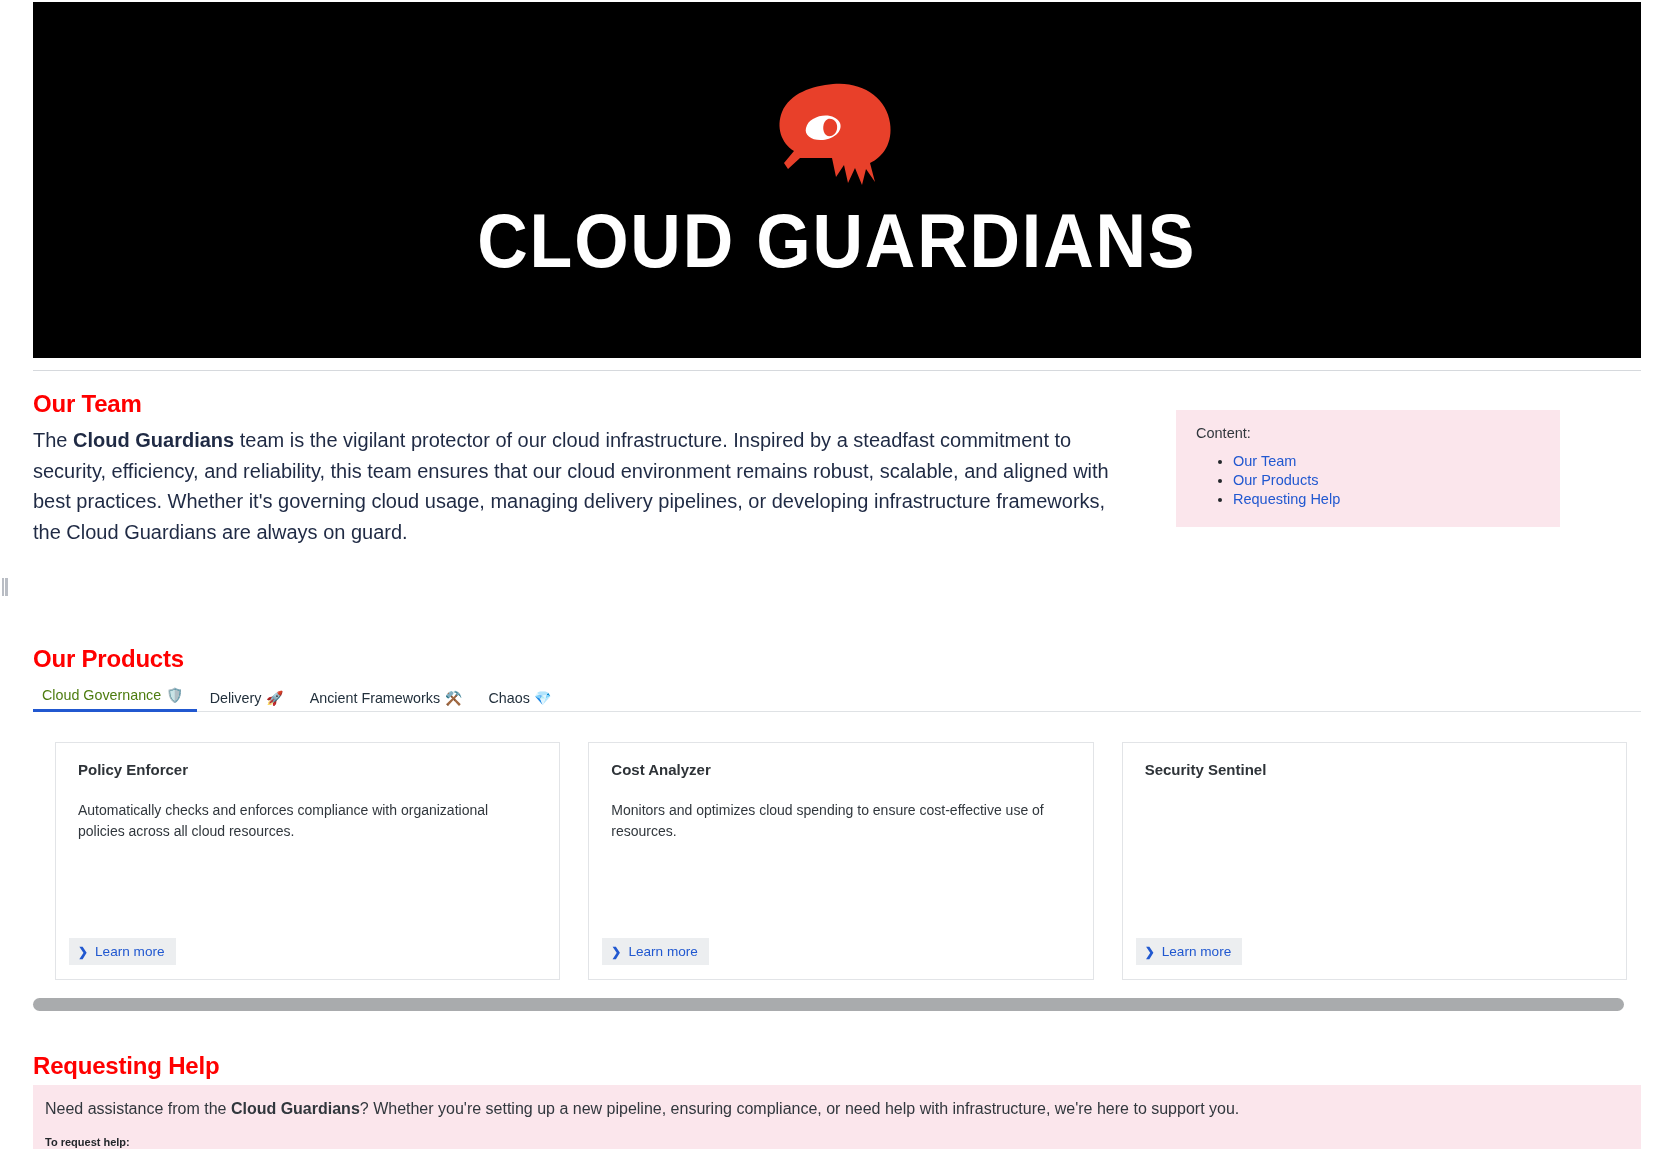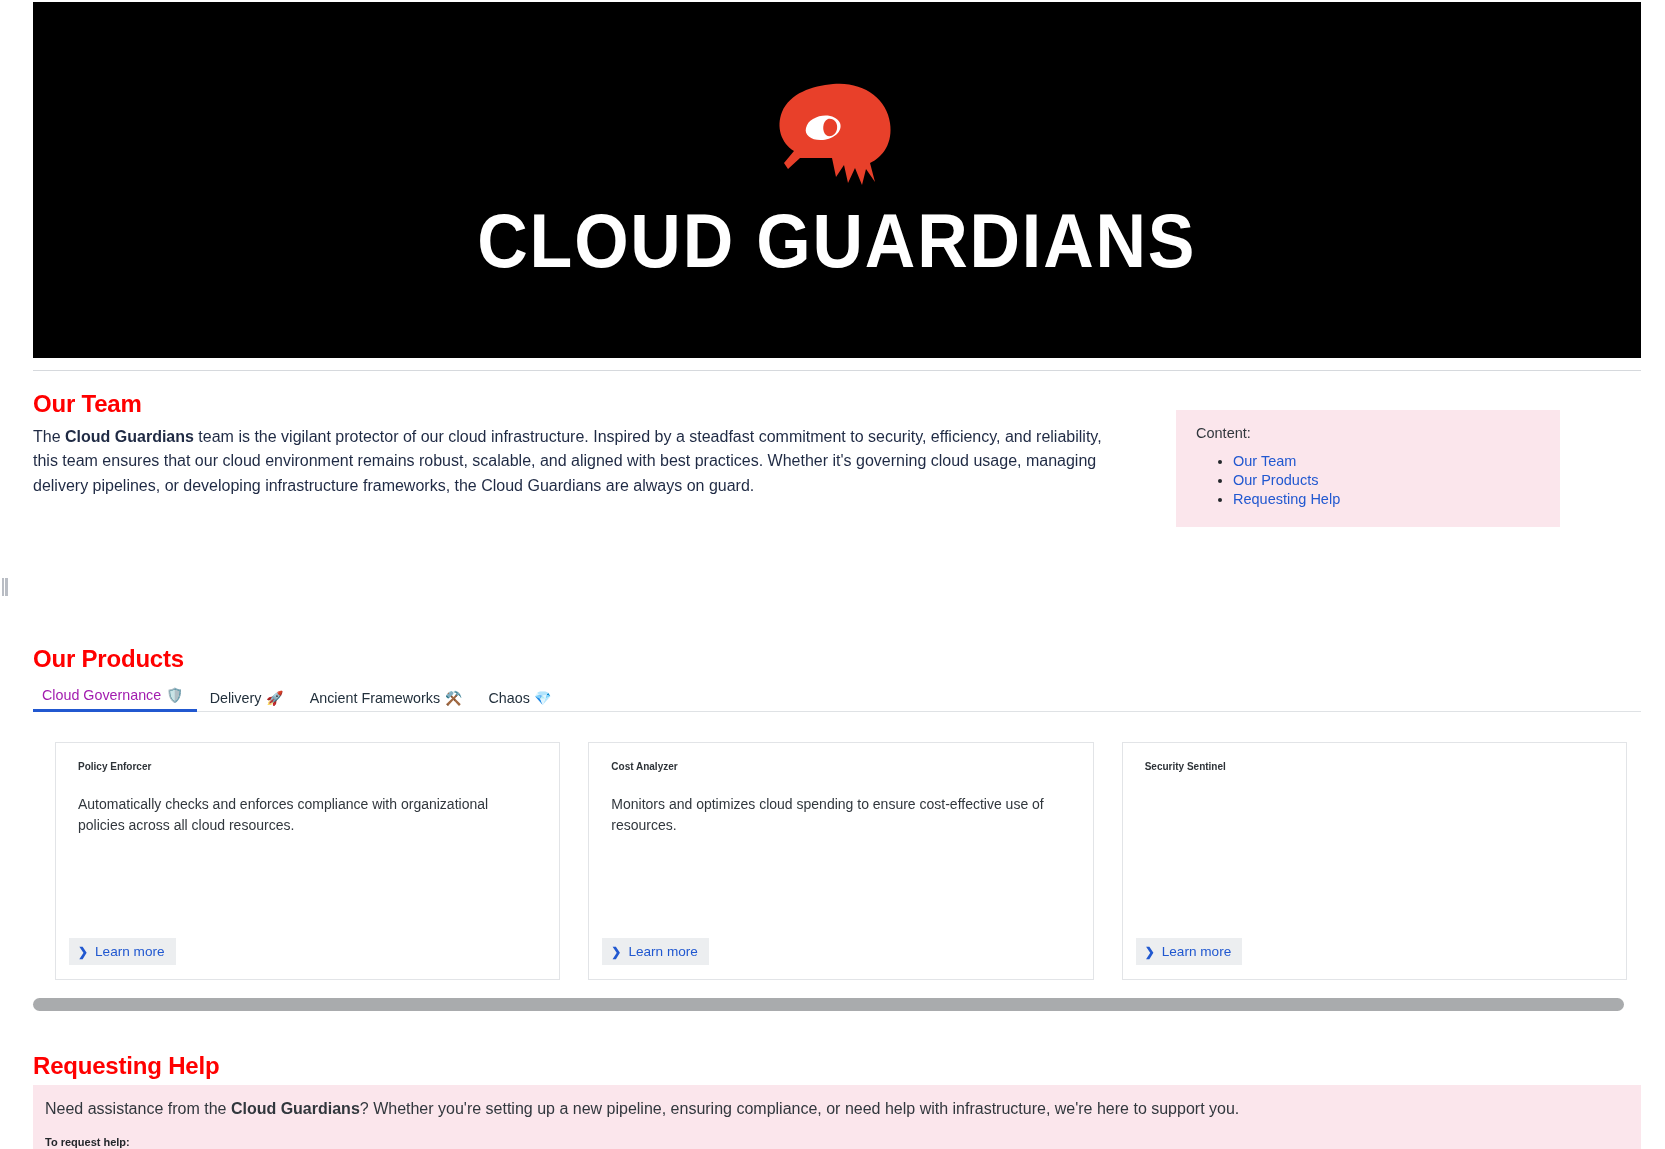--- a/index.html
+++ b/index.html
@@ -75,21 +75,21 @@
   #requesting-help-title { left: 33px; top: 1052px; }
 
   
   .team-paragraph {
     position: absolute;
     left: 33px; top: 425px;
     width: 1090px;
     margin: 0;
     color: #1f2a44;
     font-family: "Liberation Sans Narrow", "Liberation Sans", sans-serif;
-    font-size: 16px;
+    font-size: 20px;
     line-height: 1.53;
   }
   .team-paragraph b { font-weight: bold; }
 
   
   .toc-box {
     position: absolute;
     left: 1176px; top: 410px;
     width: 384px; height: 117px;
     background: #fbe6ec;
@@ -135,21 +135,21 @@
     padding: 0 13px 6px 13px;
     font-size: 14.3px;
     color: #22303c;
     cursor: pointer;
     white-space: nowrap;
     position: relative;
     top: 1px;
   }
   .tab:first-child { padding-left: 9px; }
   .tab.active {
-    color: #a21caf;
+    color: #4d7c0f;
     border-bottom: 3px solid #2158d0;
   }
   .tab .emoji { font-size: 14px; line-height: 1; }
 
   
   .cards {
     position: absolute;
     left: 55px; top: 742px;
     width: 1572px;
     display: flex;
@@ -158,21 +158,21 @@
   .card {
     width: 527px;
     height: 238px;
     border: 1px solid #e2e4e7;
     background: #ffffff;
     padding: 18px 22px 0 22px;
     position: relative;
   }
   .card-title {
     margin: 0;
-    font-size: 10px;
+    font-size: 15px;
     font-weight: bold;
     color: #2e3338;
   }
   .card-desc {
     margin: 22px 0 0 0;
     font-size: 14px;
     color: #31373d;
     line-height: 1.5;
   }
   .learn-more {

